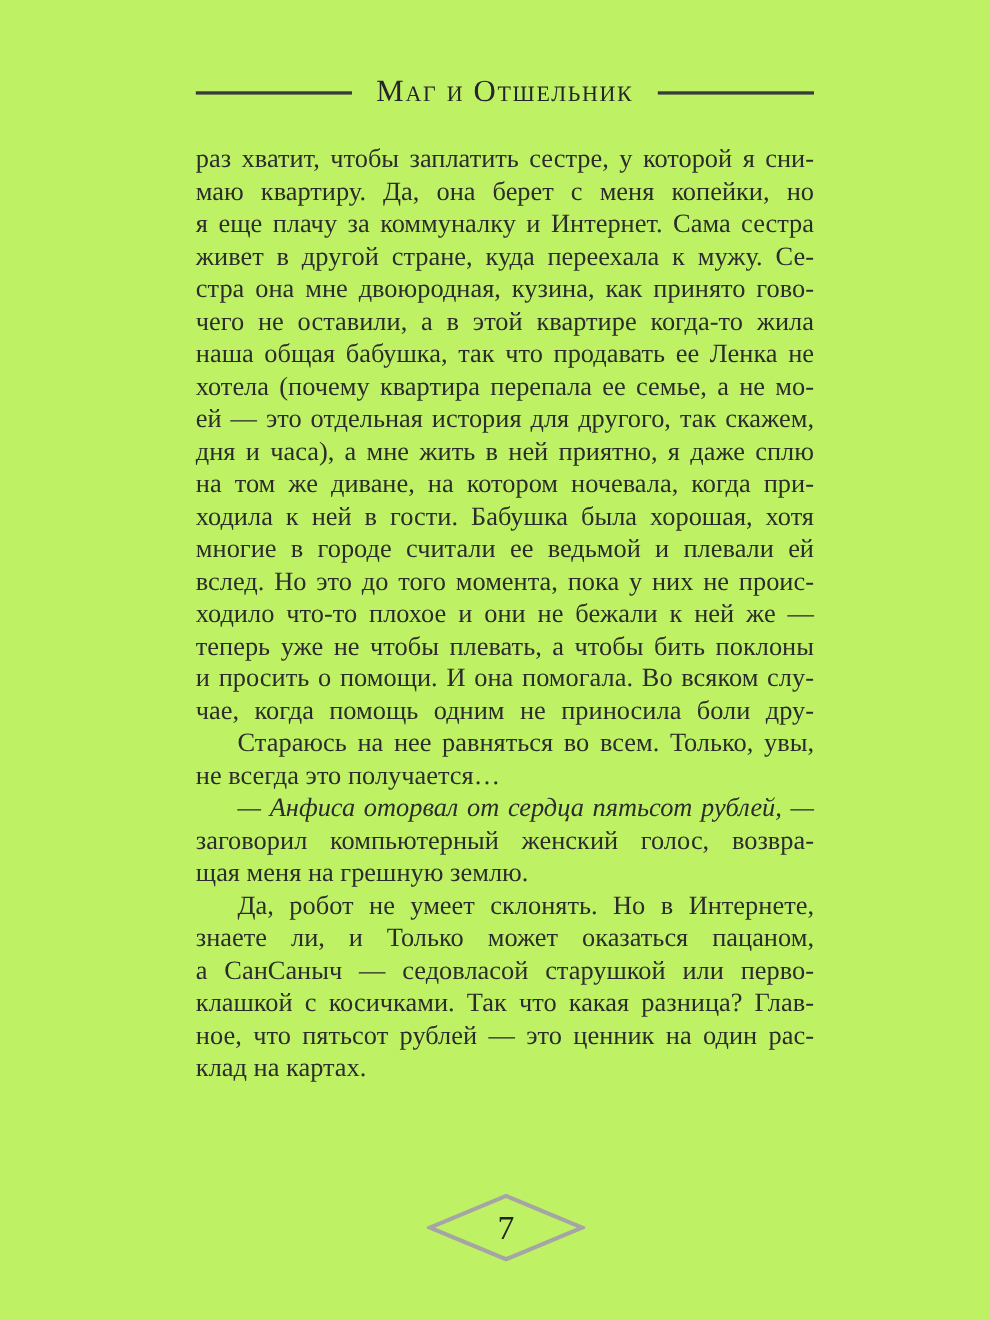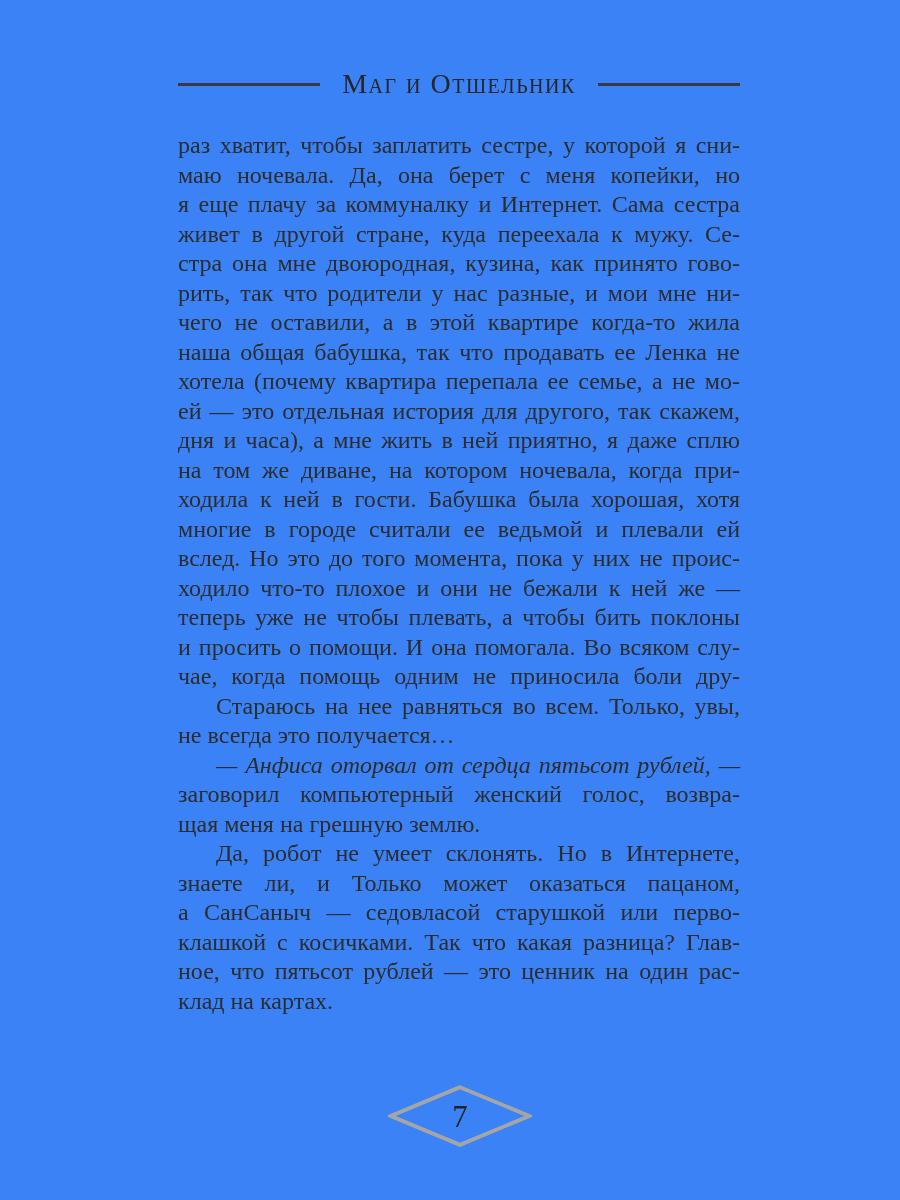--- a/index.html
+++ b/index.html
@@ -4,21 +4,21 @@
 <style>
   html, body { margin: 0; padding: 0; }
   body {
     width: 900px; height: 1200px;
     background: #f4f4f4;
     font-family: "Liberation Serif", serif;
   }
   .page {
     position: relative;
     width: 900px; height: 1200px;
-    background: #3b82f6;
+    background: #bef264;
     overflow: hidden;
   }
   
   .header {
     position: absolute;
     left: 178px; top: 68px;
     width: 562px; height: 32px;
     display: flex;
     align-items: center;
     gap: 22px;
@@ -73,25 +73,24 @@
 <div class="page">
 
   <div class="header">
     <div class="rule"></div>
     <div class="title">Маг и Отшельник</div>
     <div class="rule"></div>
   </div>
 
   <div class="text-col">
       <div class="line">раз хватит, чтобы заплатить сестре, у которой я сни-</div>
-      <div class="line">маю ночевала. Да, она берет с меня копейки, но</div>
+      <div class="line">маю квартиру. Да, она берет с меня копейки, но</div>
       <div class="line">я еще плачу за коммуналку и Интернет. Сама сестра</div>
       <div class="line">живет в другой стране, куда переехала к мужу. Се-</div>
       <div class="line">стра она мне двоюродная, кузина, как принято гово-</div>
-      <div class="line">рить, так что родители у нас разные, и мои мне ни-</div>
       <div class="line">чего не оставили, а в этой квартире когда-то жила</div>
       <div class="line">наша общая бабушка, так что продавать ее Ленка не</div>
       <div class="line">хотела (почему квартира перепала ее семье, а не мо-</div>
       <div class="line">ей — это отдельная история для другого, так скажем,</div>
       <div class="line">дня и часа), а мне жить в ней приятно, я даже сплю</div>
       <div class="line">на том же диване, на котором ночевала, когда при-</div>
       <div class="line">ходила к ней в гости. Бабушка была хорошая, хотя</div>
       <div class="line">многие в городе считали ее ведьмой и плевали ей</div>
       <div class="line">вслед. Но это до того момента, пока у них не проис-</div>
       <div class="line">ходило что-то плохое и они не бежали к ней же —</div>

